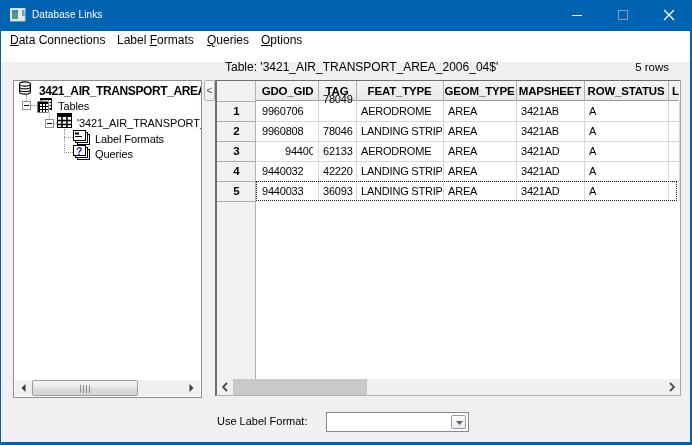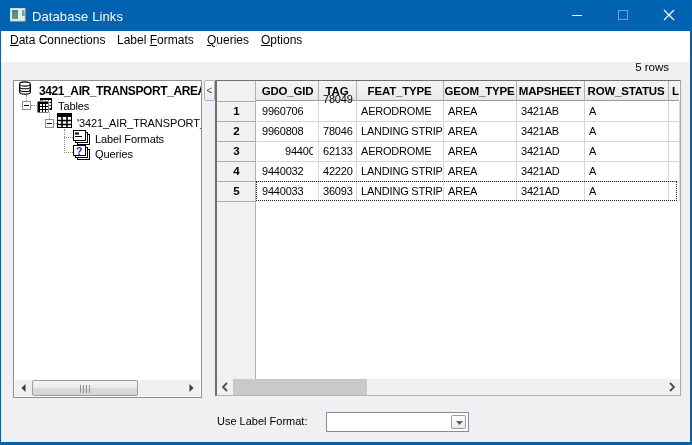--- a/index.html
+++ b/index.html
@@ -1,21 +1,21 @@
 <!DOCTYPE html>
 <html><head>
 <meta charset="utf-8">
 <style>
 * { margin:0; padding:0; box-sizing:border-box; }
 html,body { width:692px; height:445px; overflow:hidden; }
 body { font-family:"Liberation Sans", sans-serif; }
 #win { position:absolute; left:0; top:0; width:692px; height:445px; background:#0063b1; }
 #inner { position:absolute; left:1px; top:0; width:689px; height:442px; background:#f0f0f3; }
 #titlebar { position:absolute; left:0; top:0; width:689px; height:31px; background:#0063b1; }
-#title { position:absolute; left:31px; top:9px; color:#fff; font-size:13px; letter-spacing:0.1px; }
+#title { position:absolute; left:31px; top:9px; color:#fff; font-size:10px; letter-spacing:0.1px; }
 .capbtn { position:absolute; top:0; width:46px; height:31px; }
 #menubar { position:absolute; left:0; top:31px; width:689px; height:31px; background:#ffffff; }
 .menu { position:absolute; top:2px; font-size:12px; color:#000; }
 .menu u { text-decoration:underline; text-underline-offset:1px; }
 #tabletitle { position:absolute; left:224px; top:60px; font-size:12px; color:#000; }
 #nrows { position:absolute; left:600px; width:68px; top:61px; font-size:11.5px; color:#000; text-align:right; }
 
 #tree { position:absolute; left:12px; top:80px; width:189px; height:318px; background:#fff; border:1px solid #8b8f97; overflow:hidden; }
 .tnode { position:absolute; font-size:11px; letter-spacing:-0.1px; line-height:12px; color:#000; white-space:nowrap; }
 .ebox { position:absolute; width:9px; height:9px; background:#fff; border:1px solid #919191; }
@@ -83,20 +83,21 @@
           </svg>
     </div>
   </div>
 
   <div id="menubar">
     <div class="menu" style="left:9px"><u>D</u>ata Connections</div>
     <div class="menu" style="left:116px">Label <u>F</u>ormats</div>
     <div class="menu" style="left:206px"><u>Q</u>ueries</div>
     <div class="menu" style="left:260px"><u>O</u>ptions</div>
   </div>
+  <div id="tabletitle">Table: '3421_AIR_TRANSPORT_AREA_2006_04$'</div>
   <div id="nrows">5 rows</div>
 
   <div id="tree">
 
     <div class="dotv" style="left:12px; top:14px; height:6px;"></div>
     <div class="doth" style="left:17px; top:24px; width:6px;"></div>
     <div class="dotv" style="left:35px; top:31px; height:7px;"></div>
     <div class="doth" style="left:40px; top:42px; width:3px;"></div>
     <div class="dotv" style="left:50px; top:48px; height:24px;"></div>
     <div class="doth" style="left:50px; top:56px; width:9px;"></div>

